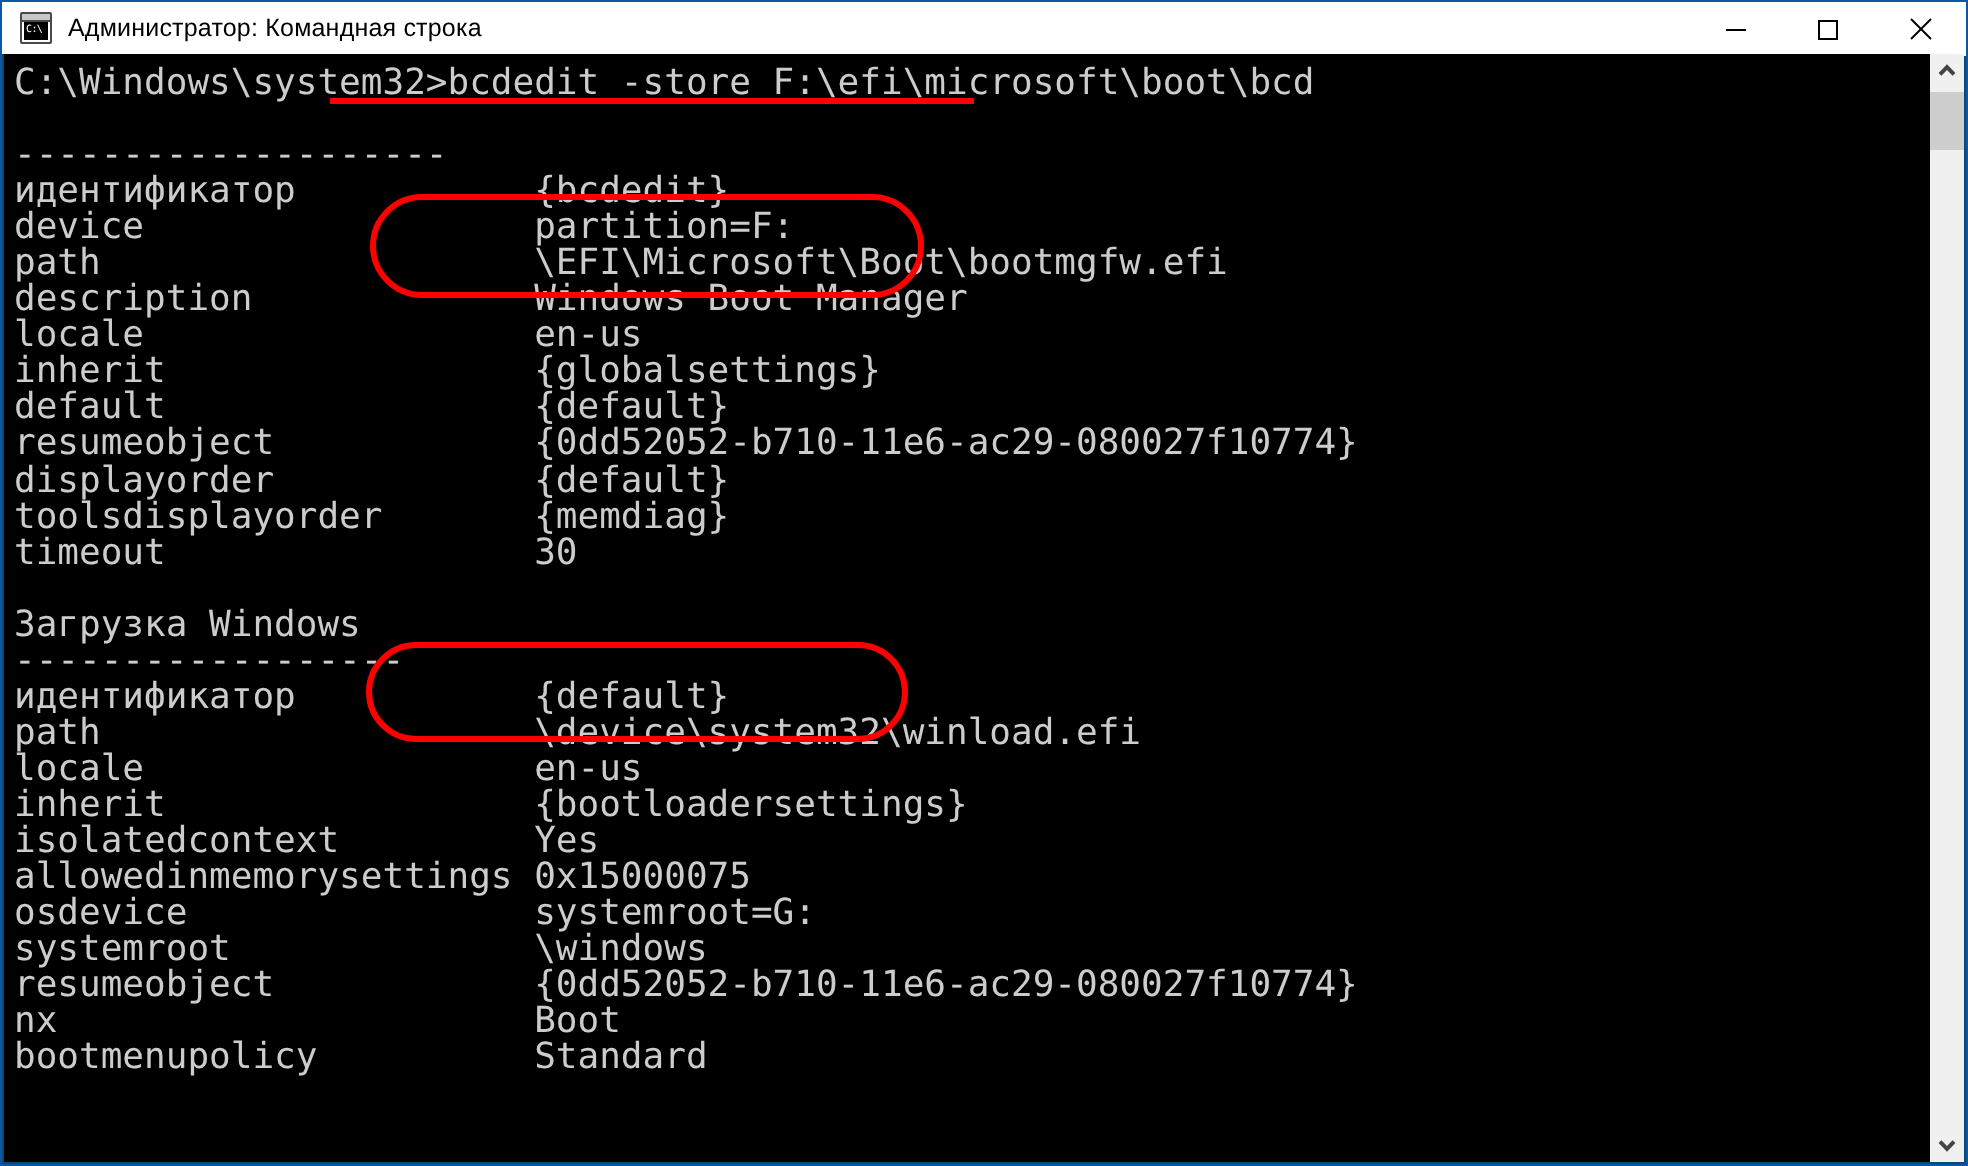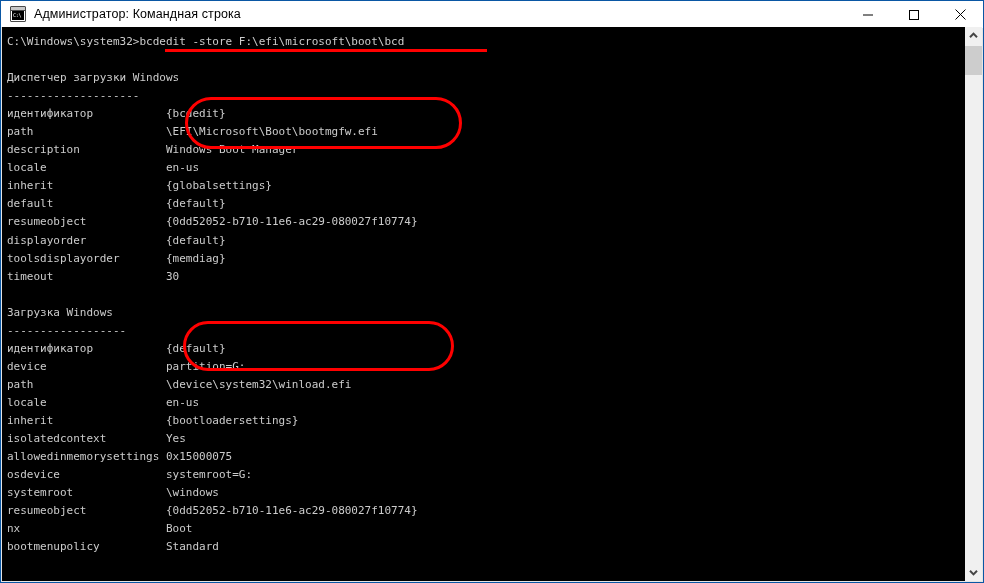--- a/index.html
+++ b/index.html
@@ -14,21 +14,21 @@
     font-family: "Liberation Sans", sans-serif;
   }
 
   
   #window {
     position: absolute;
     left: 0; top: 0;
     width: 984px;
     height: 583px;
     box-sizing: border-box;
-    background: #e5e5e5;
+    background: #0c4a6e;
     border: 1px solid #0a57a4;
     border-top: none;
   }
 
   
   #titlebar {
     position: absolute;
     left: 0; top: 0;
     width: 982px;
     height: 27px;
@@ -103,21 +103,21 @@
     overflow: hidden;
   }
   #console-inner {
     position: absolute;
     left: 5px;
     top: 6px;
     width: 958px;
   }
   .line {
     font-family: "DejaVu Sans Mono", monospace;
-    font-size: 11px;
+    font-size: 18px;
     line-height: 18.05px;
     color: #cccccc;
     white-space: pre;
     letter-spacing: 0px;
     height: 18.05px;
   }
 
   
   #scrollbar {
     position: absolute;
@@ -202,37 +202,36 @@
           <line x1="11.5" y1="1.5" x2="1.5" y2="11.5" stroke="#000" stroke-width="1"></line>
         </svg>
       </div>
     </div>
   </div>
 
   <div id="console">
     <div id="console-inner">
         <div class="line">C:\Windows\system32&gt;bcdedit -store F:\efi\microsoft\boot\bcd</div>
         <div class="line"></div>
-        <div class="line">Диспетчер загрузки Windows</div>
         <div class="line">--------------------</div>
         <div class="line">идентификатор           {bcdedit}</div>
+        <div class="line">device                  partition=F:</div>
         <div class="line">path                    \EFI\Microsoft\Boot\bootmgfw.efi</div>
         <div class="line">description             Windows Boot Manager</div>
         <div class="line">locale                  en-us</div>
         <div class="line">inherit                 {globalsettings}</div>
         <div class="line">default                 {default}</div>
         <div class="line">resumeobject            {0dd52052-b710-11e6-ac29-080027f10774}</div>
         <div class="line">displayorder            {default}</div>
         <div class="line">toolsdisplayorder       {memdiag}</div>
         <div class="line">timeout                 30</div>
         <div class="line"></div>
         <div class="line">Загрузка Windows</div>
         <div class="line">------------------</div>
         <div class="line">идентификатор           {default}</div>
-        <div class="line">device                  partition=G:</div>
         <div class="line">path                    \device\system32\winload.efi</div>
         <div class="line">locale                  en-us</div>
         <div class="line">inherit                 {bootloadersettings}</div>
         <div class="line">isolatedcontext         Yes</div>
         <div class="line">allowedinmemorysettings 0x15000075</div>
         <div class="line">osdevice                systemroot=G:</div>
         <div class="line">systemroot              \windows</div>
         <div class="line">resumeobject            {0dd52052-b710-11e6-ac29-080027f10774}</div>
         <div class="line">nx                      Boot</div>
         <div class="line">bootmenupolicy          Standard</div>

